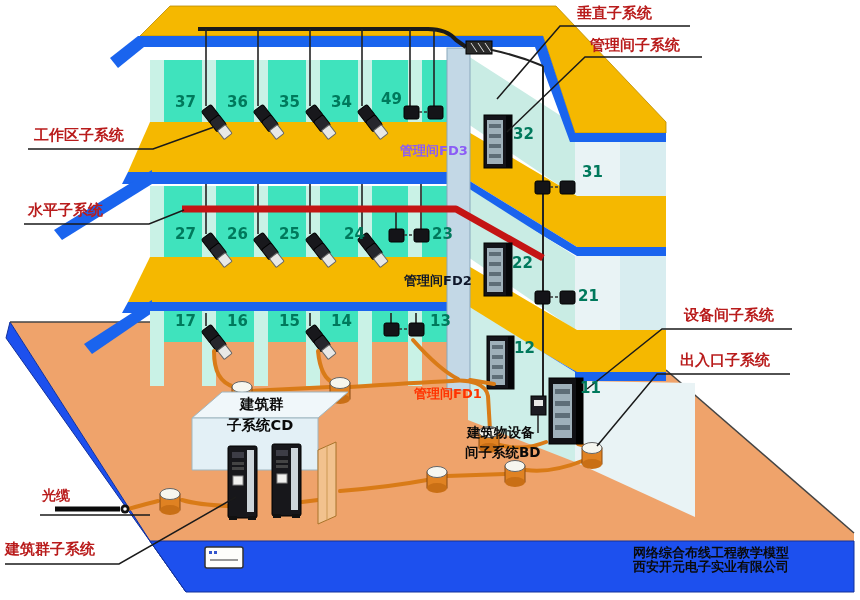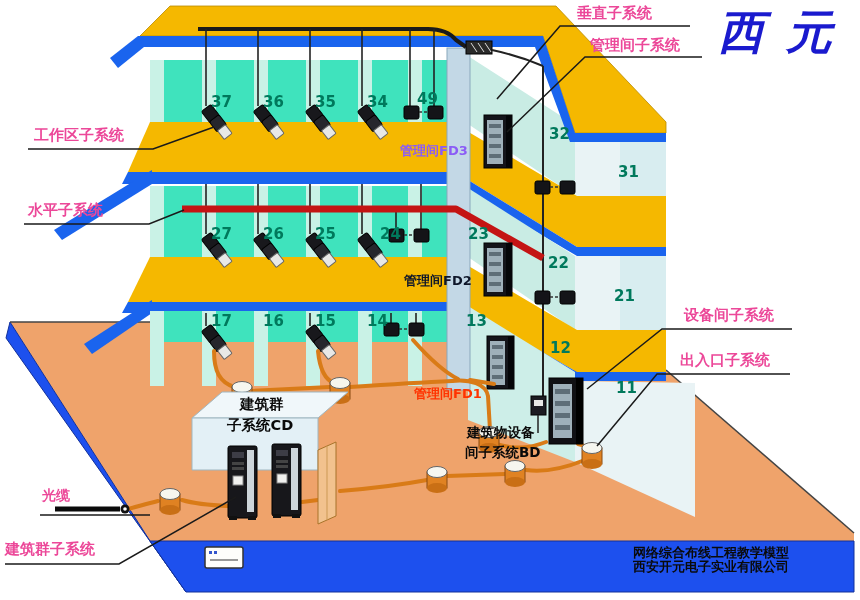--- a/index.html
+++ b/index.html
@@ -1,20 +1,20 @@
 <!DOCTYPE html>
 <html><head>
 <meta charset="utf-8">
 <style>
   html,body{margin:0;padding:0;background:#fff;}
   #stage{position:relative;width:860px;height:600px;background:#ffffff;overflow:hidden;
          font-family:"DejaVu Sans","Liberation Sans",sans-serif;}
   #scene{position:absolute;left:0;top:0;}
-  .lbl{position:absolute;font-weight:bold;font-size:15px;color:#ec4899;white-space:nowrap;line-height:1;}
-  .num{position:absolute;font-weight:bold;font-size:15px;color:#00795c;white-space:nowrap;line-height:1;margin-left:36px;}
+  .lbl{position:absolute;font-weight:bold;font-size:15px;color:#b91c1c;white-space:nowrap;line-height:1;}
+  .num{position:absolute;font-weight:bold;font-size:15px;color:#00795c;white-space:nowrap;line-height:1;}
   .fd{position:absolute;font-weight:bold;font-size:13px;white-space:nowrap;line-height:1;}
   .boxtxt{position:absolute;font-weight:bold;font-size:14px;color:#0a0a0a;white-space:nowrap;line-height:1;text-align:right;}
   .footer{position:absolute;font-weight:bold;font-size:13px;color:#0a0a0a;white-space:nowrap;line-height:1;}
   #logo{position:absolute;left:718px;top:2px;font-size:46px;font-weight:bold;font-style:italic;
         color:#1a1ace;letter-spacing:22px;font-family:"DejaVu Serif","Liberation Serif",serif;}
 </style>
 </head>
 <body>
 
 <div id="stage">
@@ -351,21 +351,20 @@
   </g>
 
   <g>
     <rect x="205" y="547" width="38" height="21" rx="2" fill="#fdfdfb" stroke="#333" stroke-width="1.5"></rect>
     <rect x="209" y="551" width="3" height="3" fill="#3355cc"></rect>
     <rect x="214" y="551" width="3" height="3" fill="#3355cc"></rect>
     <line x1="210" y1="560" x2="238" y2="560" stroke="#999" stroke-width="2"></line>
   </g>
 </svg>
 
-<div id="logo">西元</div>
 
 <div class="lbl" style="left:577px;top:6px">垂直子系统</div>
 <div class="lbl" style="left:590px;top:38px">管理间子系统</div>
 <div class="lbl" style="left:34px;top:128px">工作区子系统</div>
 <div class="lbl" style="left:28px;top:203px">水平子系统</div>
 <div class="lbl" style="left:684px;top:308px">设备间子系统</div>
 <div class="lbl" style="left:680px;top:353px">出入口子系统</div>
 <div class="lbl" style="left:42px;top:488px;font-size:14px">光缆</div>
 <div class="lbl" style="left:5px;top:542px">建筑群子系统</div>
 

